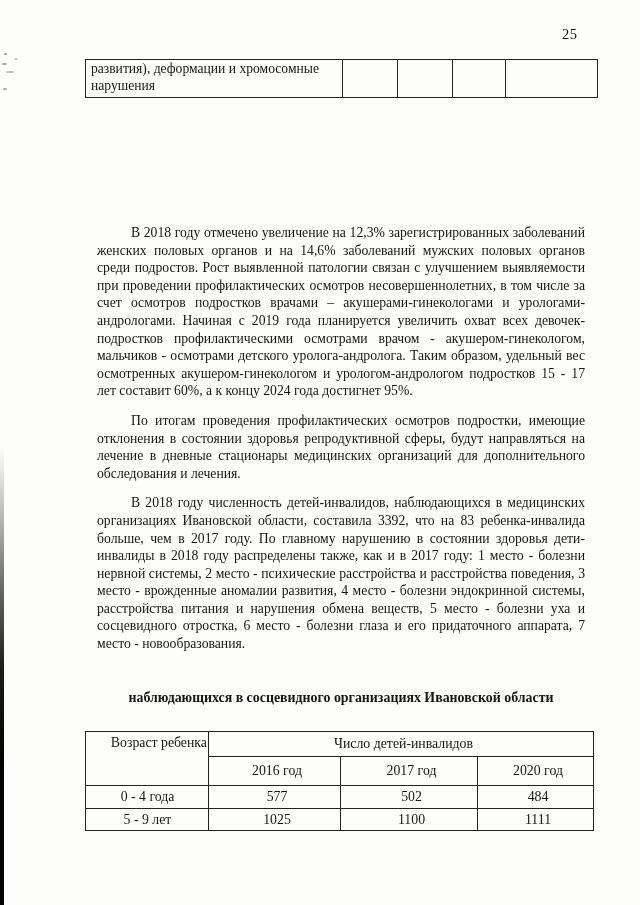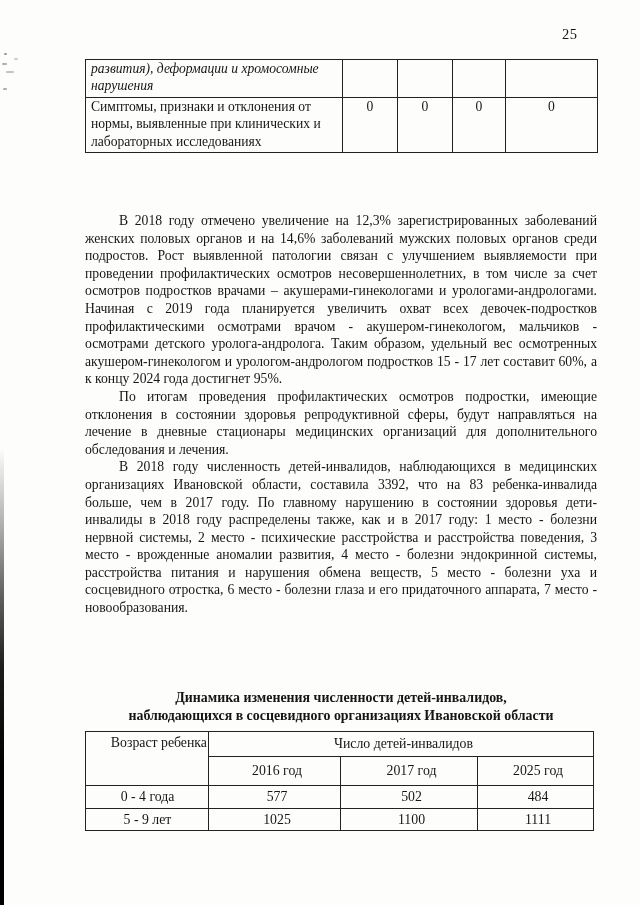--- a/index.html
+++ b/index.html
@@ -39,36 +39,36 @@
   .t1 td {
     border: 1.5px solid #222;
     vertical-align: top;
     line-height: 17.4px;
     padding: 0 4px 2px 5px;
   }
   .t1 td.num {
     text-align: center;
     padding: 0 2px;
   }
-  .t1 tr.r1 { height: 33px; font-style: italic; }
+  .t1 tr.r1 { height: 33px; }
   .t1 tr.r2 { height: 54px; }
   .t1 tr.r3 { height: 46px; }
 
   
   .text-block {
     position: absolute;
     left: 85px;
     top: 212px;
     width: 512px;
     font-size: 13.7px;
     line-height: 17.6px;
     text-align: justify;
   }
   .text-block p {
-    margin: 0;
+    margin: 12px;
     text-indent: 34px;
   }
 
   
   .tbl-title {
     position: absolute;
     left: 85px;
     top: 689px;
     width: 512px;
     text-align: center;
@@ -150,57 +150,49 @@
         <col style="width:92px">
     </colgroup>
     <tbody>
       <tr class="r1">
         <td>развития), деформации и хромосомные нарушения</td>
         <td class="num"></td>
         <td class="num"></td>
         <td class="num"></td>
         <td class="num"></td>
       </tr>
-      <tr class="r2">
-        <td>Симптомы, признаки и отклонения от нормы, выявленные при клинических и лабораторных исследованиях</td>
-        <td class="num">0</td>
-        <td class="num">0</td>
-        <td class="num">0</td>
-        <td class="num">0</td>
-      </tr>
     </tbody>
   </table>
 
   <div class="text-block">
     <p>В 2018 году отмечено увеличение на 12,3% зарегистрированных заболеваний женских половых органов и на 14,6% заболеваний мужских половых органов среди подростов. Рост выявленной патологии связан с улучшением выявляемости при проведении профилактических осмотров несовершеннолетних, в том числе за счет осмотров подростков врачами – акушерами-гинекологами и урологами-андрологами. Начиная с 2019 года планируется увеличить охват всех девочек-подростков профилактическими осмотрами врачом - акушером-гинекологом, мальчиков - осмотрами детского уролога-андролога. Таким образом, удельный вес осмотренных акушером-гинекологом и урологом-андрологом подростков 15 - 17 лет составит 60%, а к концу 2024 года достигнет 95%.</p>
     <p>По итогам проведения профилактических осмотров подростки, имеющие отклонения в состоянии здоровья репродуктивной сферы, будут направляться на лечение в дневные стационары медицинских организаций для дополнительного обследования и лечения.</p>
     <p>В 2018 году численность детей-инвалидов, наблюдающихся в медицинских организациях Ивановской области, составила 3392, что на 83 ребенка-инвалида больше, чем в 2017 году. По главному нарушению в состоянии здоровья дети-инвалиды в 2018 году распределены также, как и в 2017 году: 1 место - болезни нервной системы, 2 место - психические расстройства и расстройства поведения, 3 место - врожденные аномалии развития, 4 место - болезни эндокринной системы, расстройства питания и нарушения обмена веществ, 5 место - болезни уха и сосцевидного отростка, 6 место - болезни глаза и его придаточного аппарата, 7 место - новообразования.</p>
   </div>
 
   <div class="tbl-title">
-    <div>Динамика изменения численности детей-инвалидов,</div>
     <div>наблюдающихся в сосцевидного организациях Ивановской области</div>
   </div>
 
   <table class="t2">
     <colgroup>
       <col style="width:123px">
         <col style="width:132px">
         <col style="width:137px">
         <col style="width:116px">
     </colgroup>
     <tbody>
       <tr class="h1">
         <td rowspan="2" class="age-h">Возраст ребенка</td>
         <td colspan="3" class="group-h">Число детей-инвалидов</td>
       </tr>
       <tr class="h2">
         <td class="year-h">2016 год</td>
         <td class="year-h">2017 год</td>
-        <td class="year-h">2025 год</td>
+        <td class="year-h">2020 год</td>
       </tr>
       <tr class="d1">
         <td class="age-cell">0 - 4 года</td>
         <td class="count">577</td>
         <td class="count">502</td>
         <td class="count">484</td>
       </tr>
       <tr class="d2">
         <td class="age-cell">5 - 9 лет</td>
         <td class="count">1025</td>

